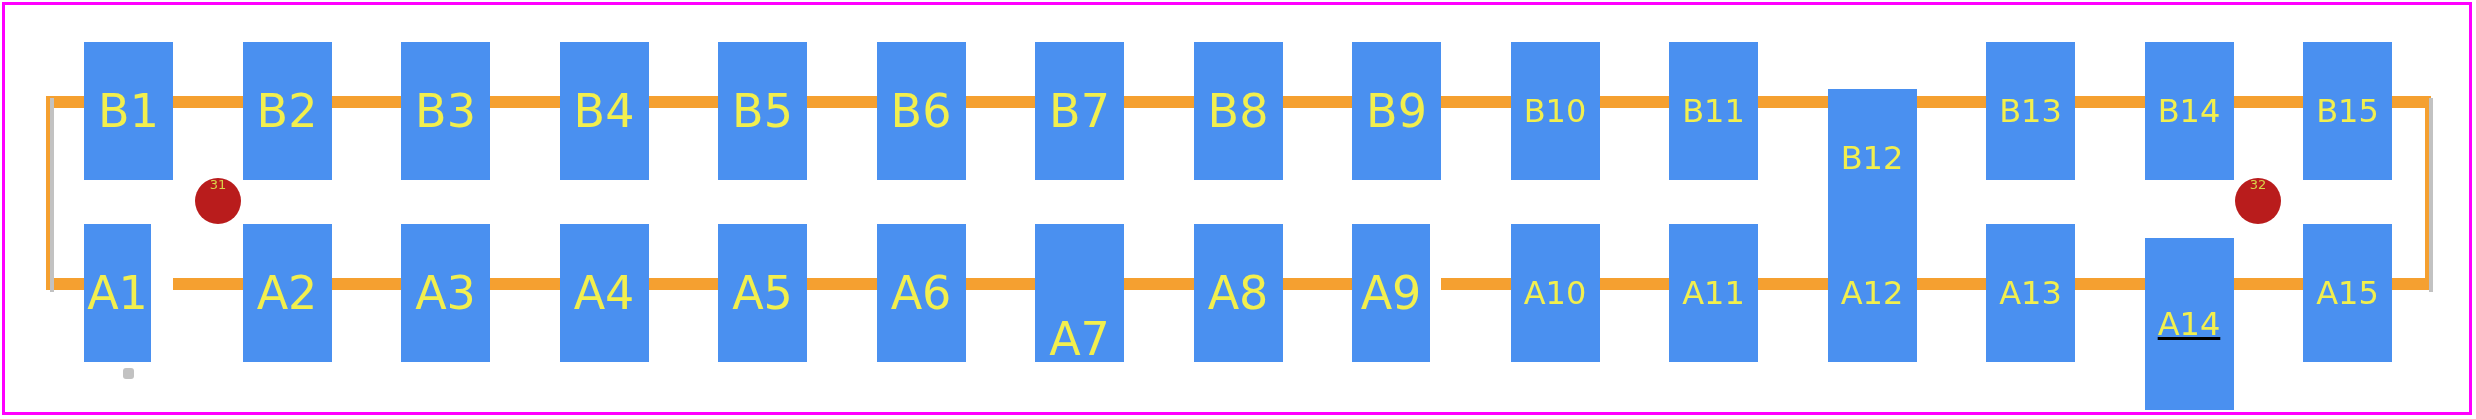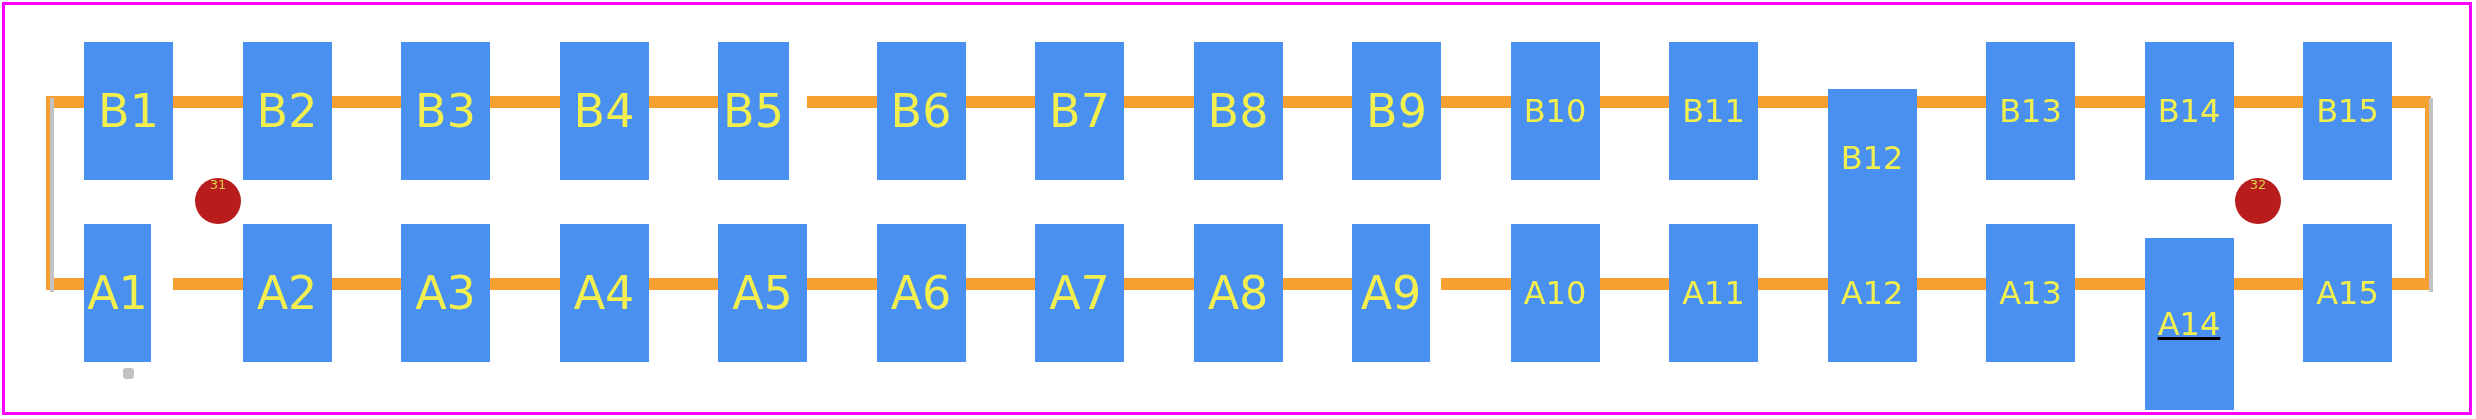--- a/index.html
+++ b/index.html
@@ -116,21 +116,21 @@
       </div>
       <div class="pad wide" style="left: 242.5px; top: 42px; width: 89px; height: 138px;">
         <span class="lbl">B2</span>
       </div>
       <div class="pad wide" style="left: 401px; top: 42px; width: 89px; height: 138px;">
         <span class="lbl">B3</span>
       </div>
       <div class="pad wide" style="left: 559.5px; top: 42px; width: 89px; height: 138px;">
         <span class="lbl">B4</span>
       </div>
-      <div class="pad wide" style="left: 718px; top: 42px; width: 71px; height: 138px;">
+      <div class="pad wide" style="left: 718px; top: 42px; width: 89px; height: 138px;">
         <span class="lbl">B5</span>
       </div>
       <div class="pad wide" style="left: 876.5px; top: 42px; width: 89px; height: 138px;">
         <span class="lbl">B6</span>
       </div>
       <div class="pad wide" style="left: 1035px; top: 42px; width: 89px; height: 138px;">
         <span class="lbl">B7</span>
       </div>
       <div class="pad wide" style="left: 1193.5px; top: 42px; width: 89px; height: 138px;">
         <span class="lbl">B8</span>
@@ -167,21 +167,21 @@
       </div>
       <div class="pad wide" style="left: 559.5px; top: 224px; width: 89px; height: 138px;">
         <span class="lbl">A4</span>
       </div>
       <div class="pad wide" style="left: 718px; top: 224px; width: 89px; height: 138px;">
         <span class="lbl">A5</span>
       </div>
       <div class="pad wide" style="left: 876.5px; top: 224px; width: 89px; height: 138px;">
         <span class="lbl">A6</span>
       </div>
-      <div class="pad wide" style="left: 1035px; top: 224px; width: 89px; height: 138px;">
+      <div class="pad wide" style="left: 1035px; top: 224px; width: 89px; height: 138px; align-items: flex-end;">
         <span class="lbl">A7</span>
       </div>
       <div class="pad wide" style="left: 1193.5px; top: 224px; width: 89px; height: 138px;">
         <span class="lbl">A8</span>
       </div>
       <div class="pad wide" style="left: 1352px; top: 224px; width: 78px; height: 138px;">
         <span class="lbl">A9</span>
       </div>
       <div class="pad narrow" style="left: 1510.5px; top: 224px; width: 89px; height: 138px;">
         <span class="lbl">A10</span>

